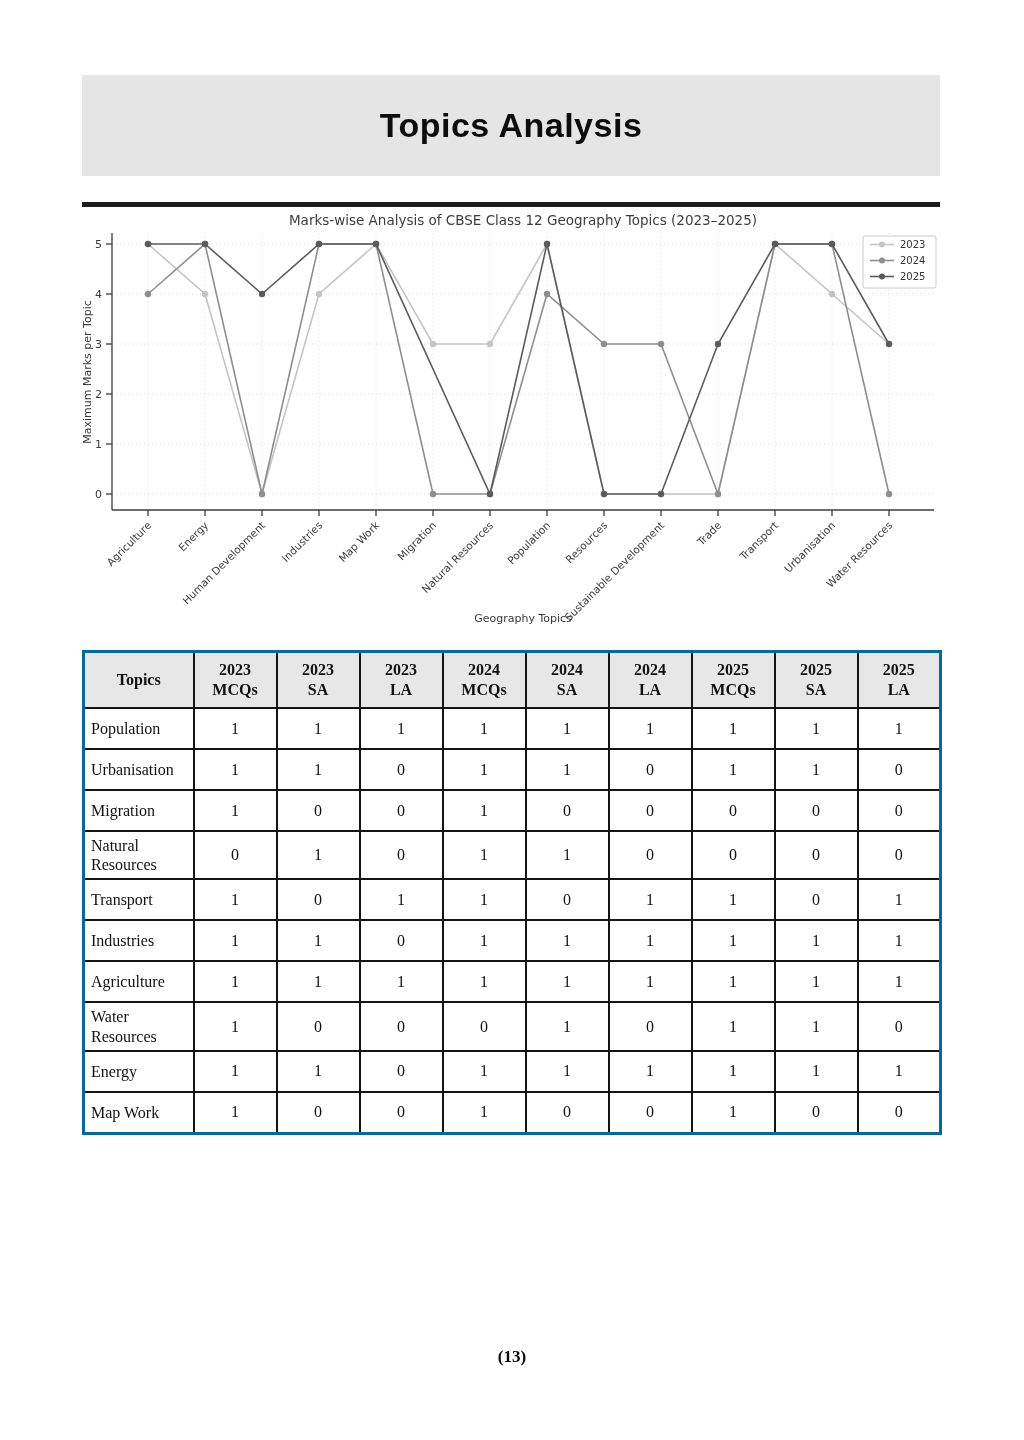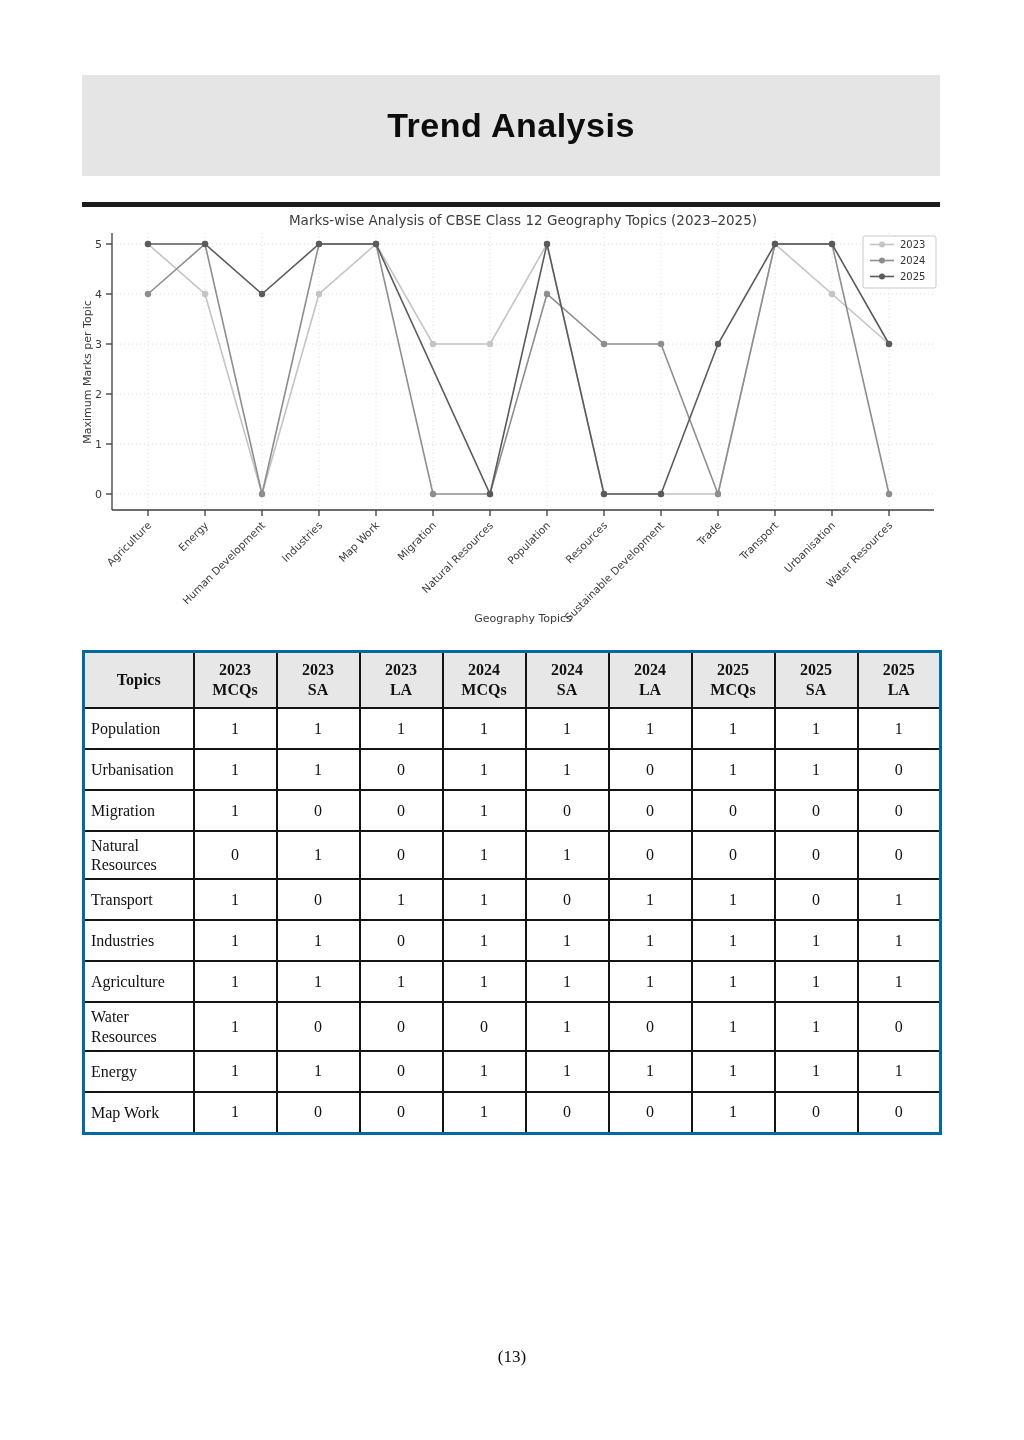--- a/index.html
+++ b/index.html
@@ -35,28 +35,28 @@
     padding:7px 2px;text-align:center;vertical-align:middle;
   }
   table.marks td{
     font-size:16px;height:31px;text-align:center;vertical-align:middle;padding:1px 2px;
   }
   table.marks td.topic{
     text-align:left;padding-left:6px;line-height:1.2;padding-top:4px;padding-bottom:4px;
   }
   .page-number{
     position:absolute;left:0;top:1347px;width:100%;text-align:center;
-    font-family:"Liberation Serif",serif;font-weight:normal;font-size:17px;color:#0a0a0a;
+    font-family:"Liberation Serif",serif;font-weight:bold;font-size:17px;color:#0a0a0a;
   }
 </style>
 </head>
 <body>
 
 <div class="header-box">
-  <h1>Trend Analysis</h1>
+  <h1>Topics Analysis</h1>
 </div>
 
 <div class="divider-rule"></div>
 
 <div class="chart-wrap"><svg width="858" height="430" viewBox="0 0 858 430" style="font-family:&quot;DejaVu Sans&quot;,sans-serif;">
       <g stroke="#dcdcdc" stroke-width="1" stroke-dasharray="1 3">
         <line x1="30" y1="284" x2="852" y2="284"></line>
         <line x1="30" y1="234" x2="852" y2="234"></line>
         <line x1="30" y1="184" x2="852" y2="184"></line>
         <line x1="30" y1="134" x2="852" y2="134"></line>

